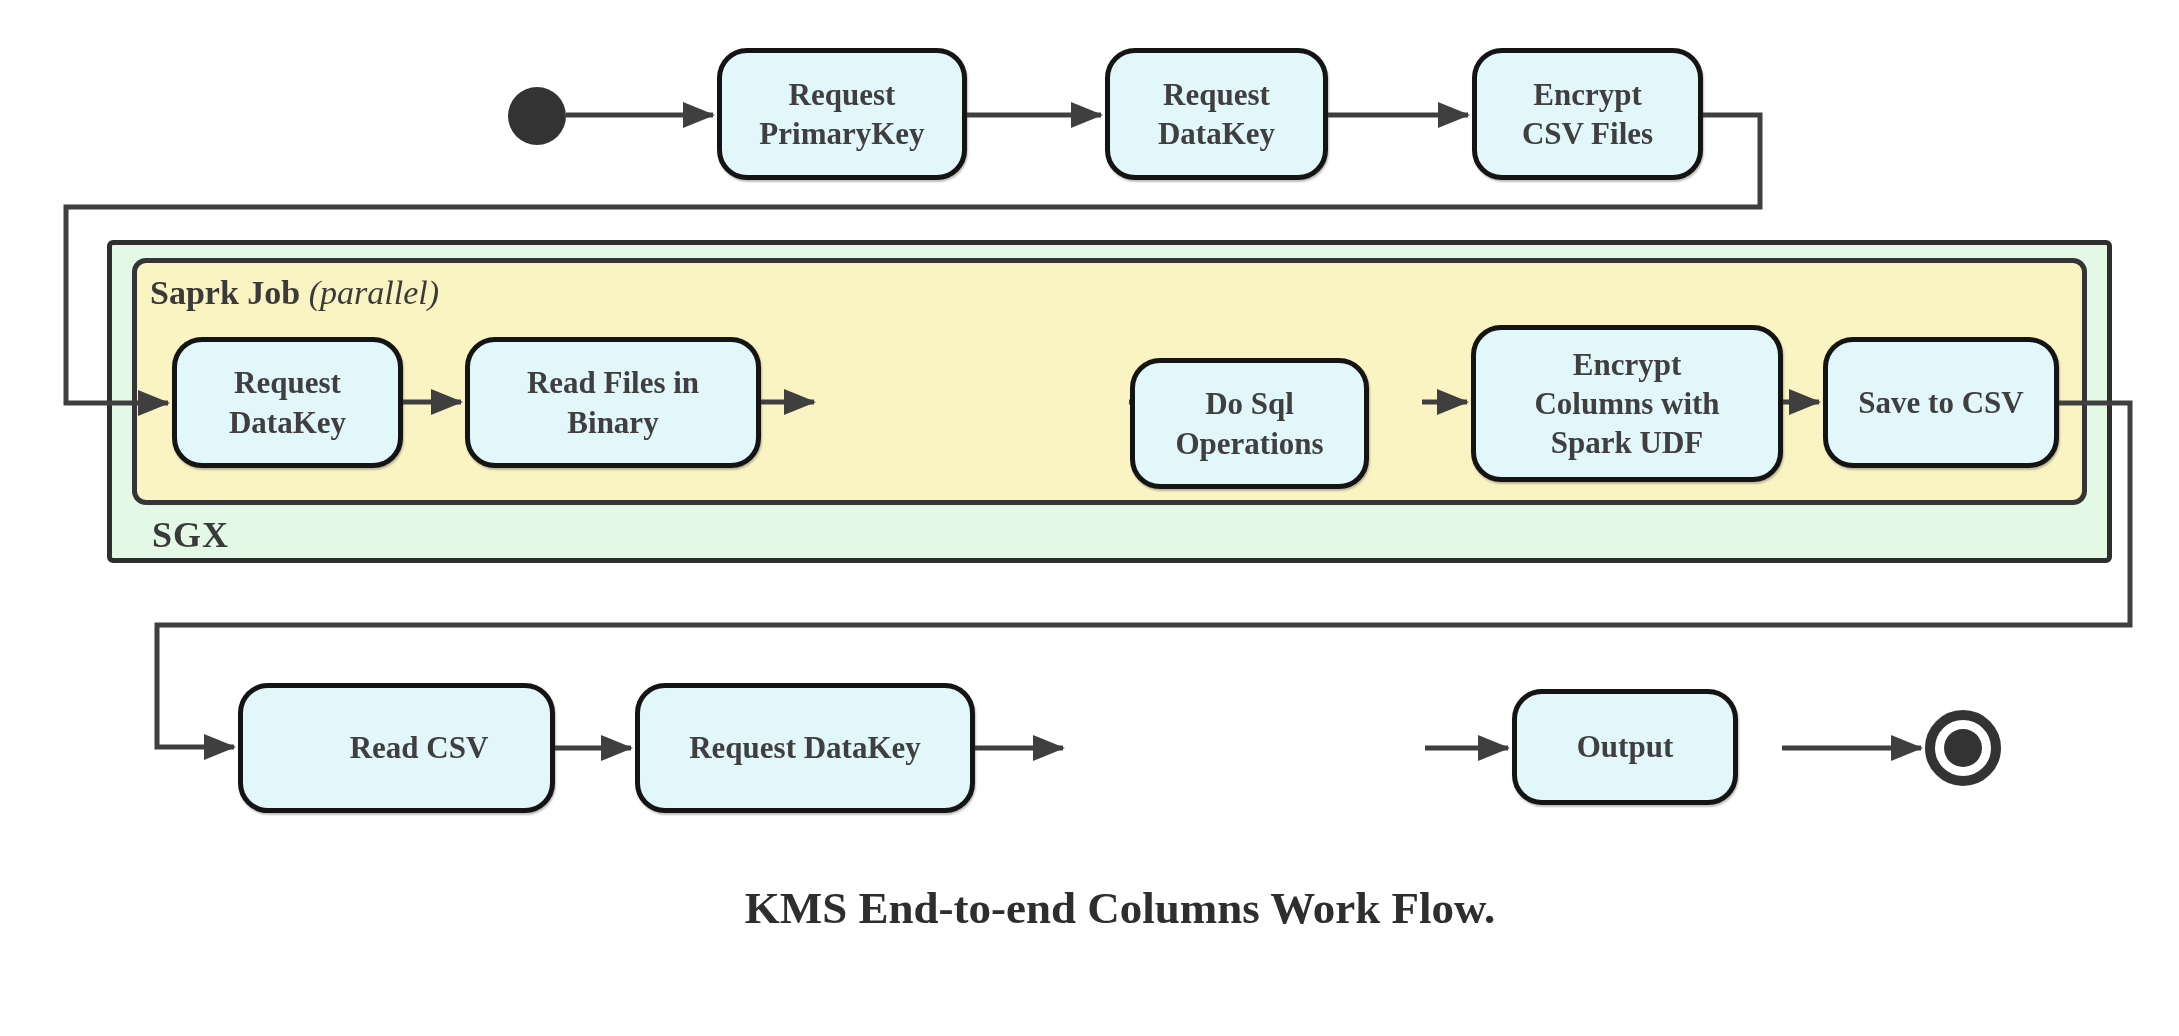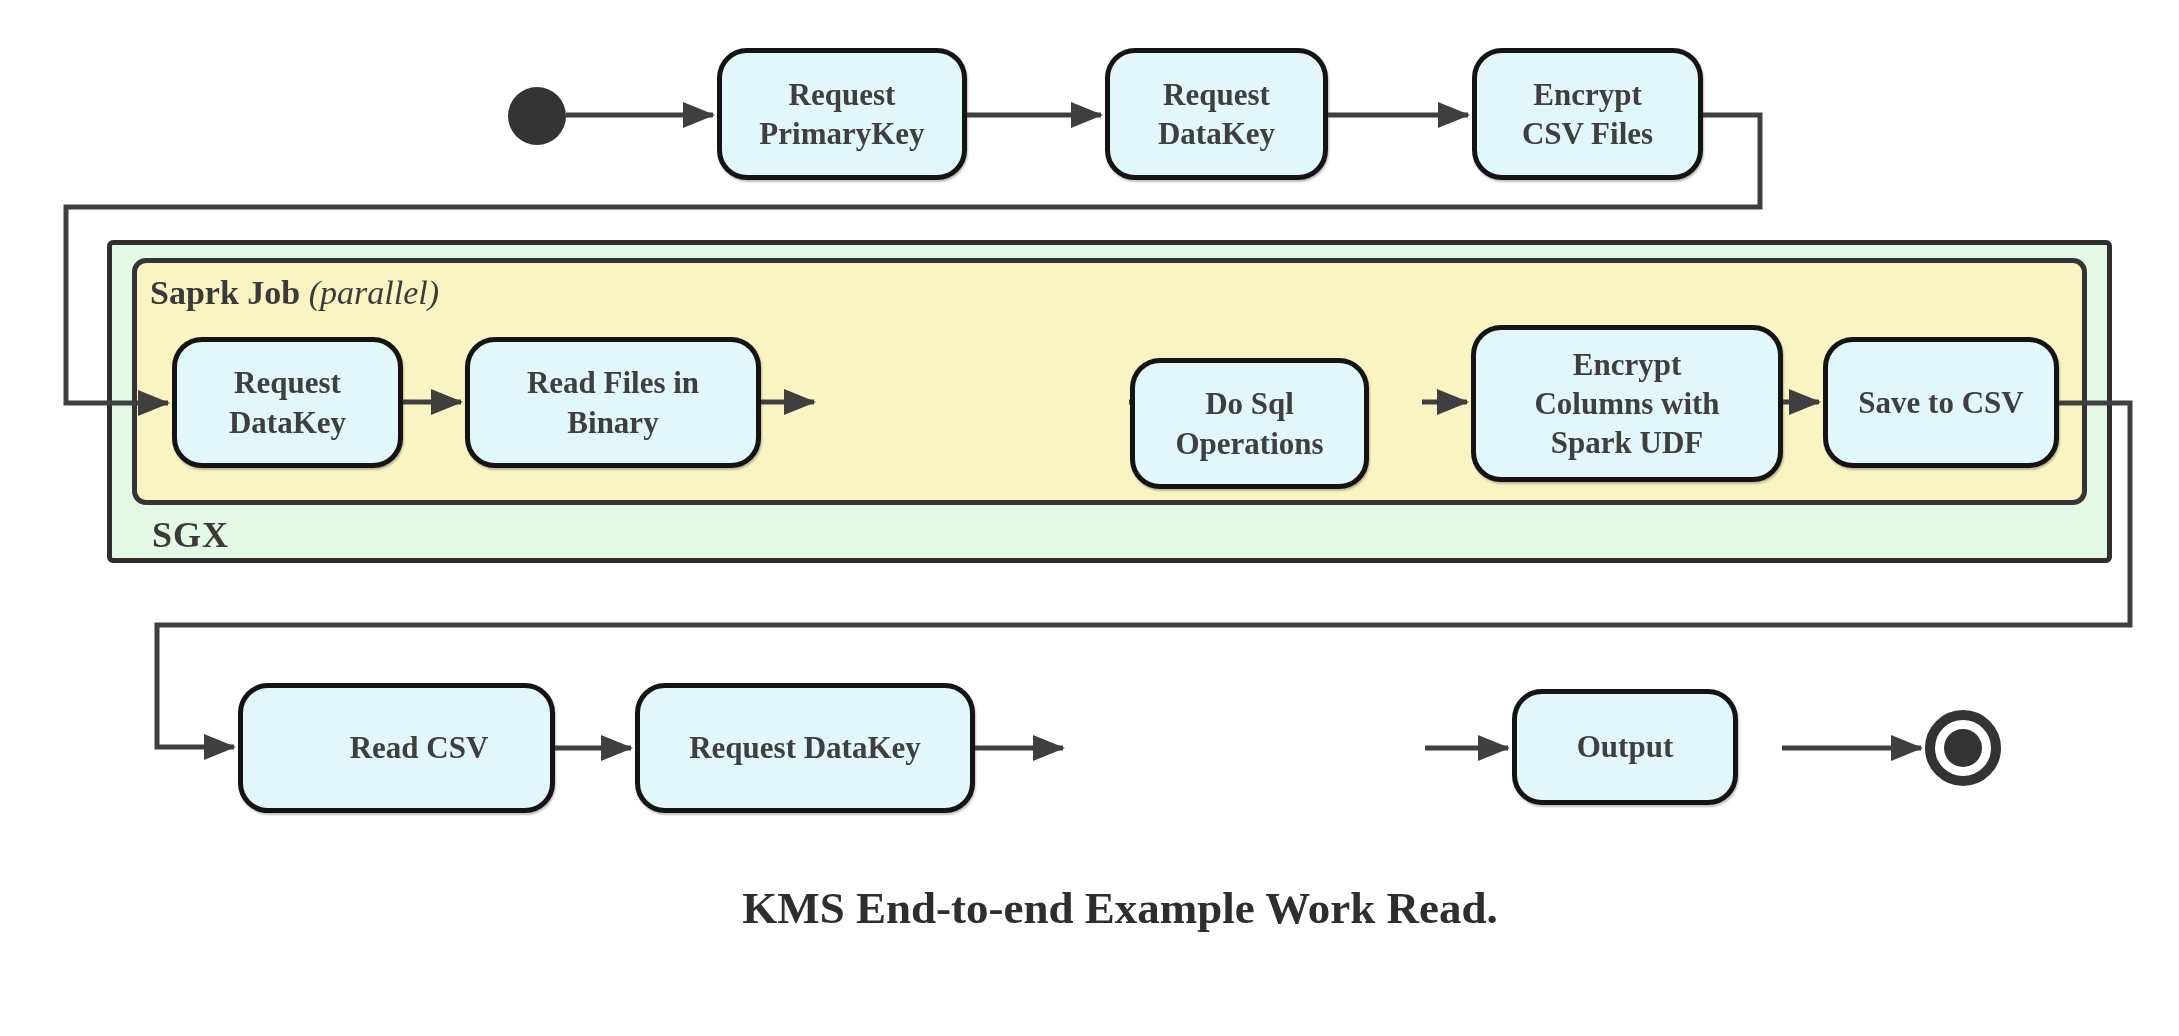--- a/index.html
+++ b/index.html
@@ -139,15 +139,15 @@
 Operations</div>
   <div class="node" style="left:1471px;top:325px;width:312px;height:157px;">Encrypt
 Columns with
 Spark UDF</div>
   <div class="node" style="left:1823px;top:337px;width:236px;height:131px;">Save to CSV</div>
 
   <div class="node" style="left:238px;top:683px;width:317px;height:130px;padding-left:45px;">Read CSV</div>
   <div class="node" style="left:635px;top:683px;width:340px;height:130px;">Request DataKey</div>
   <div class="node" style="left:1512px;top:689px;width:226px;height:116px;font-family:Liberation Serif, serif;">Output</div>
 
-  <div class="caption">KMS End-to-end Example Work Read.</div>
+  <div class="caption">KMS End-to-end Columns Work Flow.</div>
 
 </div>
 
 </body></html>

